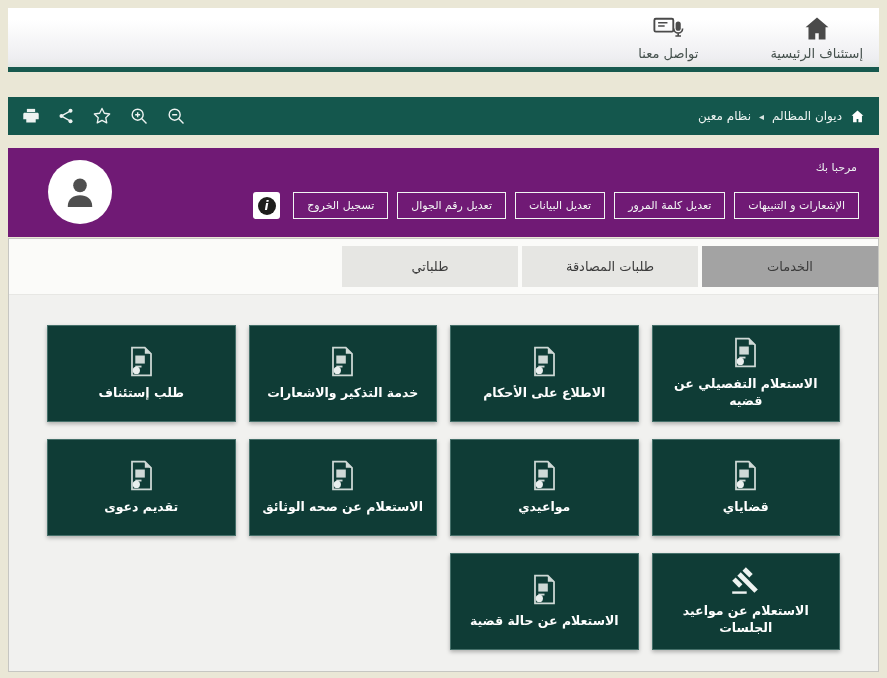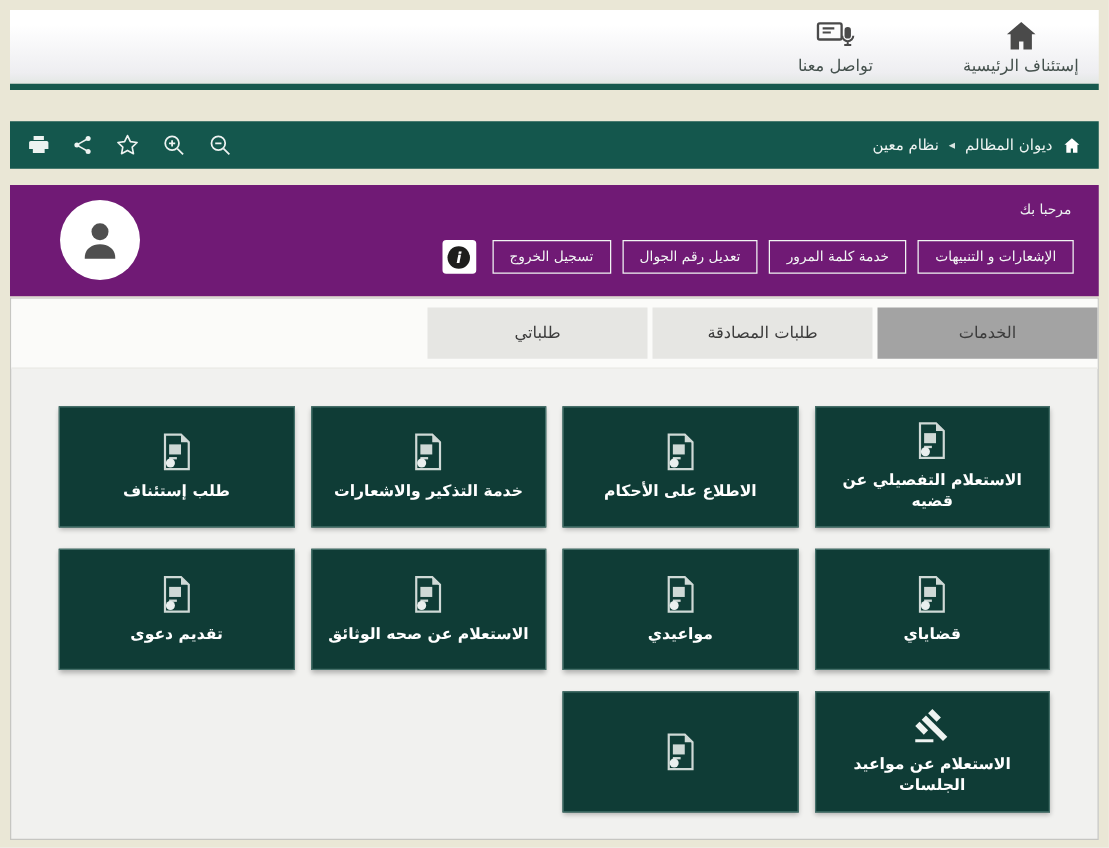--- a/index.html
+++ b/index.html
@@ -159,21 +159,22 @@
           <path d="M15.4 15.4 21 21M7.4 10.4h6"></path>
         </svg>
       </span>
     </div>
 </div>
 
 <div class="banner">
   <span class="greeting" data-bind="welcome.greeting">مرحبا بك</span>
   <div class="actions">
       <button class="act-btn" data-bind="welcome.buttons.0.label">الإشعارات و التنبيهات</button>
-      <button class="act-btn" data-bind="welcome.buttons.1.label">خدمة كلمة المرور</button>
+      <button class="act-btn" data-bind="welcome.buttons.1.label">تعديل كلمة المرور</button>
+      <button class="act-btn" data-bind="welcome.buttons.2.label">تعديل البيانات</button>
       <button class="act-btn" data-bind="welcome.buttons.3.label">تعديل رقم الجوال</button>
       <button class="act-btn" data-bind="welcome.buttons.4.label">تسجيل الخروج</button>
       <div class="info-box">
         <span class="info-circle" data-bind="welcome.info_glyph">i</span>
       </div>
     </div>
   <div class="avatar">
     <span class="icn">
         <svg width="38" height="38" viewBox="0 0 24 24" fill="#4f4f4f">
           <circle cx="12" cy="7.8" r="4.3"></circle>
@@ -300,15 +301,16 @@
       <div class="card">
         <span class="icn">
           <svg width="27" height="31" viewBox="0 0 26 30">
             <path d="M3.8 1.6h12.4l6 6v20.8H3.8z" fill="none" stroke="#cfd9d6" stroke-width="1.7"></path>
             <path d="M16.2 1.6v6h6z" fill="#cfd9d6"></path>
             <rect x="7" y="9.2" width="9.2" height="7.8" fill="#cfd9d6"></rect>
             <rect x="7" y="19" width="6" height="1.8" fill="#cfd9d6"></rect>
             <circle cx="8" cy="23.6" r="3.5" fill="#e9efee"></circle>
           </svg>
         </span>
+        <div class="card-label" data-bind="services.cards.10.label">الاستعلام عن حالة قضية</div>
       </div>
     </div>
 </div>
 
 </body></html>

